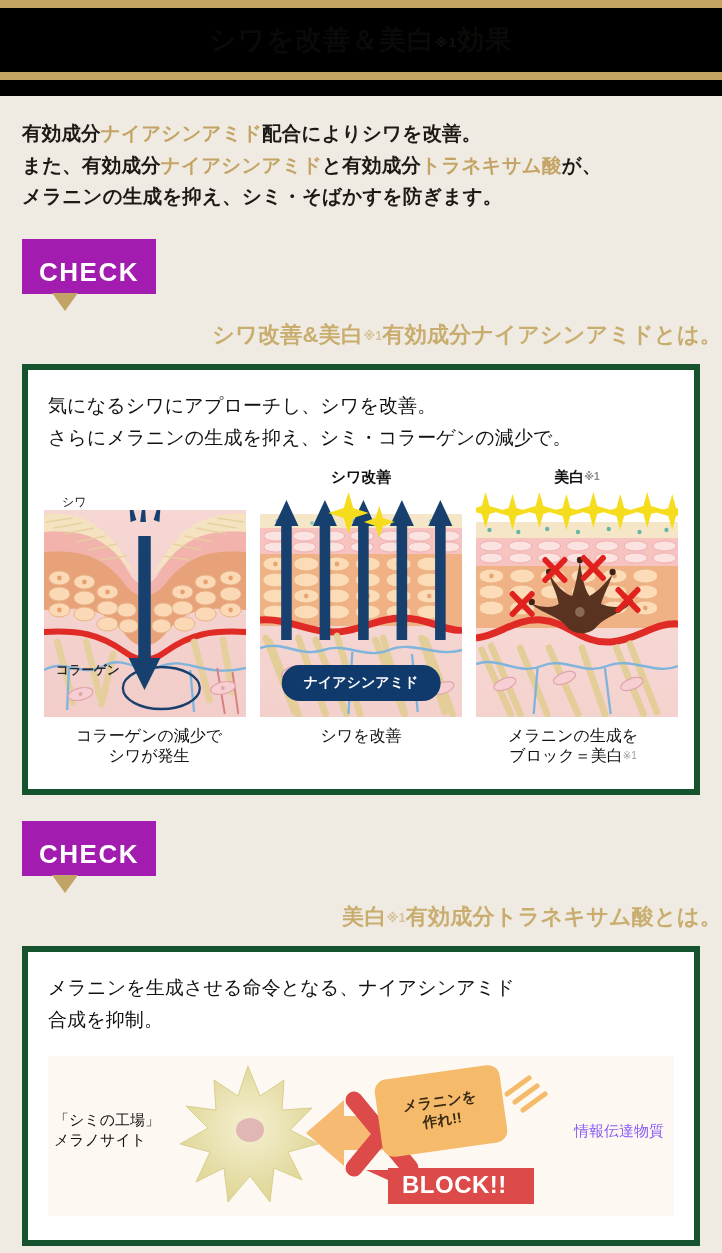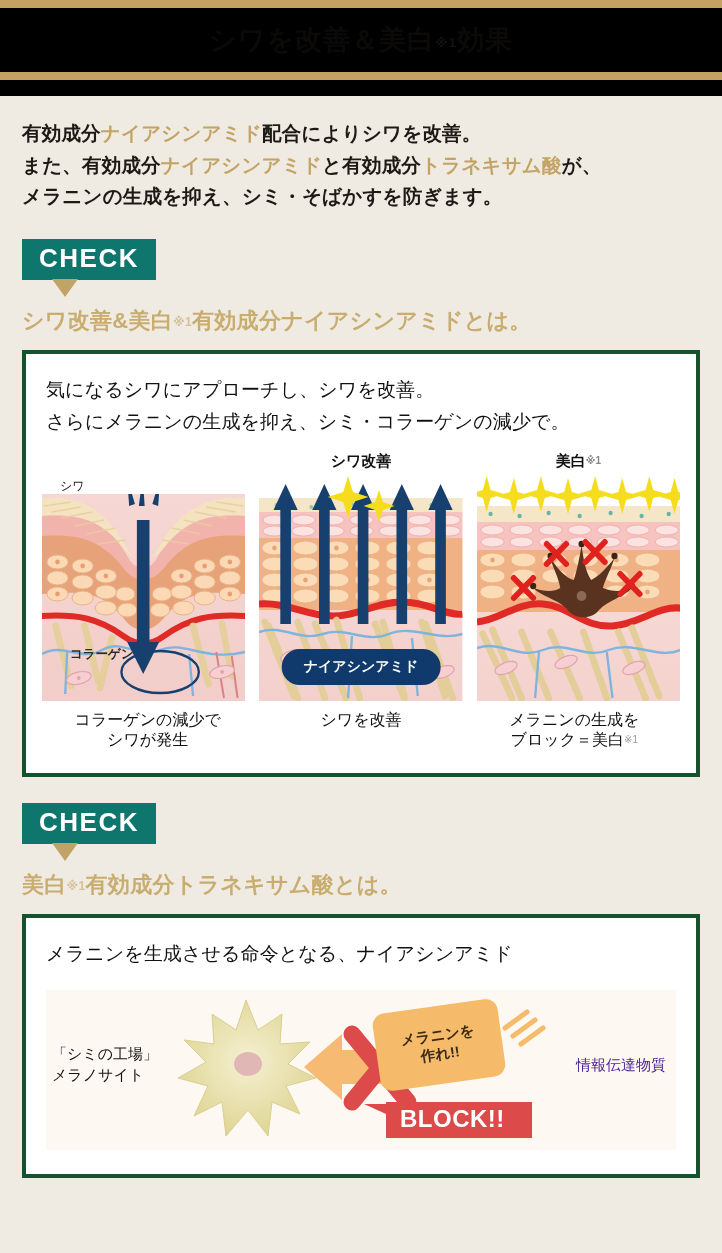--- a/index.html
+++ b/index.html
@@ -29,38 +29,38 @@
   
   .intro{
     margin:22px 0 12px 22px;font-size:19.5px;line-height:1.62;
     font-weight:bold;color:#1d1a16;letter-spacing:.2px;
   }
   .g{color:#c4a465;}
 
   
   .check-wrap{margin:26px 0 0 22px;position:relative;}
   .check-badge{
-    display:inline-block;background:#0f766e;color:#fff;
+    display:inline-block;background:#a21caf;color:#fff;
     font-size:26px;font-weight:bold;letter-spacing:1.5px;
-    padding:5px 17px 7px 17px;line-height:1.12;position:relative;
+    padding:19px 17px 7px 17px;line-height:1.12;position:relative;
   }
   .check-badge:after{
     content:"";position:absolute;left:30px;bottom:-17px;
     width:0;height:0;border-left:13px solid transparent;
     border-right:13px solid transparent;border-top:18px solid #c1a465;
   }
   .check-head{
     margin:26px 0 0 22px;font-size:22px;font-weight:bold;
-    color:#c9ad6f;letter-spacing:.3px;
+    color:#c9ad6f;letter-spacing:.3px;text-align:right;
   }
   .check-head .sup{font-size:12px;vertical-align:2px;color:#d6c197;}
 
   
   .card{
-    margin:14px 22px 0 22px;background:#fff;border:4px solid #14532d;
+    margin:14px 22px 0 22px;background:#fff;border:6px solid #14532d;
     box-sizing:border-box;
   }
   .card-lead{
     margin:20px 0 0 20px;font-size:19px;line-height:1.68;
     color:#111;letter-spacing:.1px;
   }
 
   
   .panels{display:flex;gap:14px;margin:14px 16px 0 16px;}
   .panel{flex:1;position:relative;}
@@ -84,21 +84,21 @@
 
   
   .blockbox{
     margin:20px 20px 24px 20px;background:#fdf9f2;height:160px;position:relative;
   }
   .blk-left{
     position:absolute;left:6px;top:54px;font-size:15px;line-height:1.35;
     text-align:left;color:#111;width:128px;font-weight:normal;
   }
   .blk-right{
-    position:absolute;right:10px;top:66px;font-size:15px;color:#4c1d95;
+    position:absolute;right:10px;top:66px;font-size:15px;color:#8b5cf6;
   }
   .tag-msg{
     position:absolute;left:330px;top:16px;width:126px;height:78px;
     background:#f5ba6a;border-radius:12px;transform:rotate(-8deg);
     display:flex;align-items:center;justify-content:center;text-align:center;
     font-size:14.5px;font-weight:bold;color:#3a2a13;line-height:1.3;
   }
   .tag-streaks{position:absolute;left:455px;top:16px;}
   .block-label{
     position:absolute;left:340px;top:112px;background:#dd4a4a;color:#fff;
@@ -262,21 +262,21 @@
               </g>
 
               <g>
                 <rect x="98" y="44" width="13" height="126" fill="#17406e"></rect>
                 <path d="M88,166 L121,166 L104.5,198 Z" fill="#17406e"></path>
               </g>
 
               <ellipse cx="122" cy="196" rx="40" ry="21" fill="none" stroke="#17406e" stroke-width="2.4"></ellipse>
             </g>
           </svg>
-          <div style="position:absolute;left:28px;bottom:38px;font-size:12.5px;font-weight:bold;color:#2b2b2b;">コラーゲン</div>
+          <div style="position:absolute;left:12px;bottom:38px;font-size:12.5px;font-weight:bold;color:#2b2b2b;">コラーゲン</div>
         </div>
       </div>
 
       <div class="panel">
         <div class="panel-toplabel">シワ改善</div>
         <div class="skin">
           <svg viewBox="0 0 210 225" preserveAspectRatio="none">
             <defs>
               <linearGradient id="derm2" x1="0" y1="0" x2="0" y2="1">
                 <stop offset="0" stop-color="#f7dcd8"></stop>
@@ -556,20 +556,21 @@
     <span class="check-badge">CHECK</span>
   </div>
 
   <div class="check-head">
     <span>美白</span><span class="sup">※1</span><span>有効成分トラネキサム酸とは。</span>
   </div>
 
   <div class="card">
     <div class="card-lead">
       <div>メラニンを生成させる命令となる、ナイアシンアミド</div>
+      <div>合成を抑制。</div>
     </div>
 
     <div class="blockbox">
 
       <div class="blk-left">
         <div>「シミの工場」</div>
         <div>メラノサイト</div>
       </div>
 
       <svg style="position:absolute;left:130px;top:4px;" width="260" height="156" viewBox="0 0 260 156">

